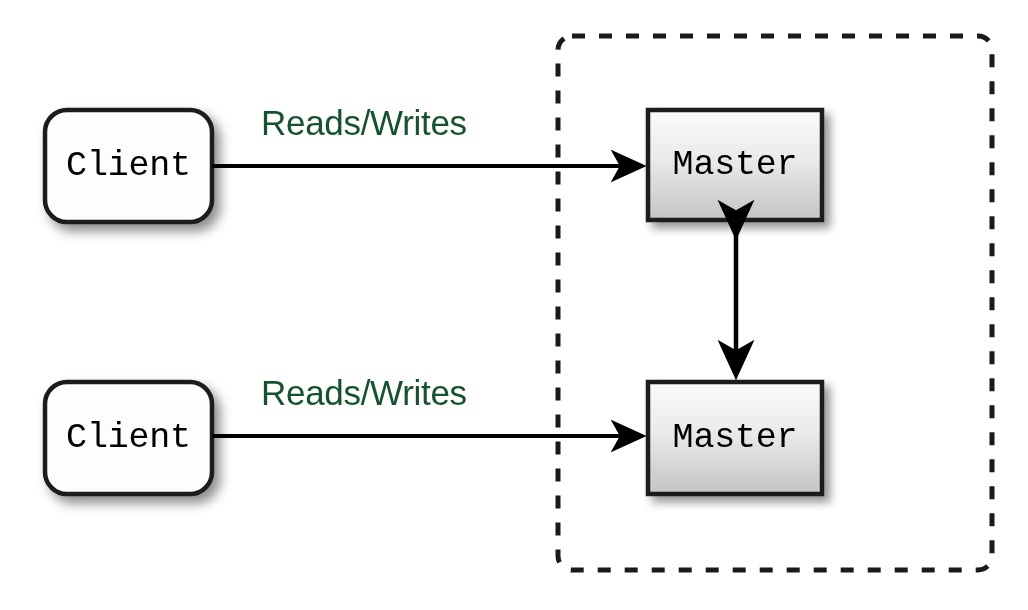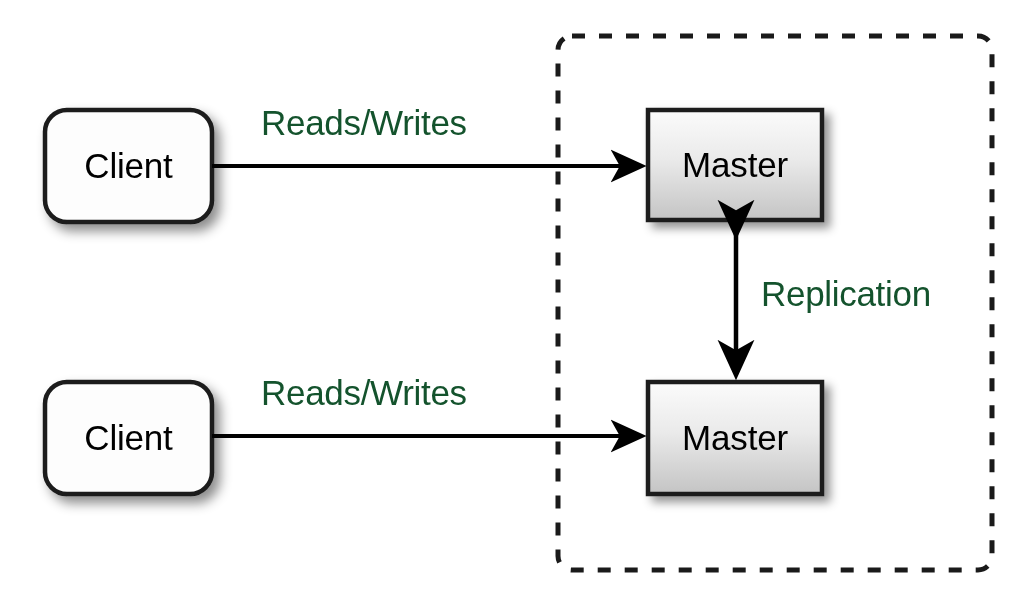--- a/index.html
+++ b/index.html
@@ -24,21 +24,21 @@
     width: 1028px;
     height: 610px;
   }
   .node-label {
     position: absolute;
     display: flex;
     align-items: center;
     justify-content: center;
     color: #000000;
     font-size: 35px;
-    font-family: Liberation Sans, sans-serif;
+    font-family: Liberation Mono, monospace;
     letter-spacing: -0.2px;
     white-space: nowrap;
     pointer-events: none;
   }
   .edge-label {
     position: absolute;
     color: #14532d;
     font-size: 35px;
     font-family: "Liberation Sans", sans-serif;
     letter-spacing: -0.3px;
@@ -104,15 +104,14 @@
   <div class="node-label" style="left:45px; top:382px; width:167px; height:112px;">Client</div>
 
   <div class="node-label" style="left:648px; top:110px; width:174px; height:110px;">Master</div>
 
   <div class="node-label" style="left:648px; top:382px; width:174px; height:112px;">Master</div>
 
   <div class="edge-label" style="left:261px; top:103px;">Reads/Writes</div>
 
   <div class="edge-label" style="left:261px; top:373px;">Reads/Writes</div>
 
-  <div class="edge-label" style="left:761px; top:274px;">Replication</div>
 
 </div>
 
 </body></html>

